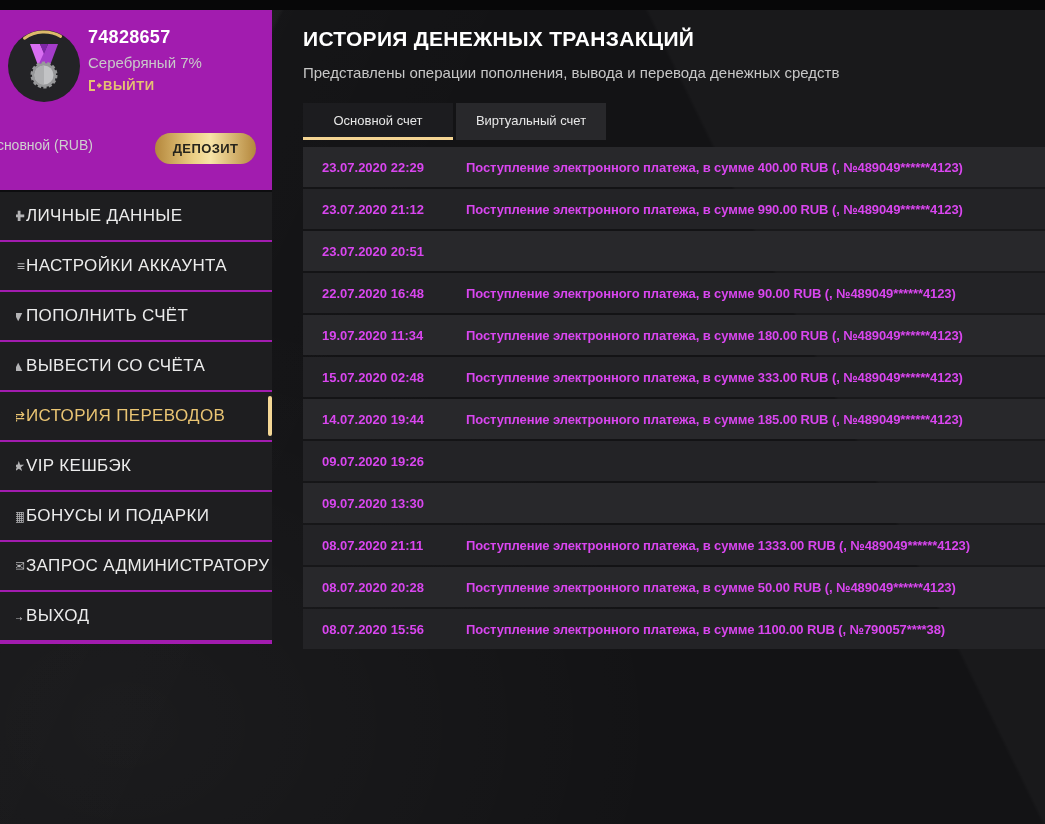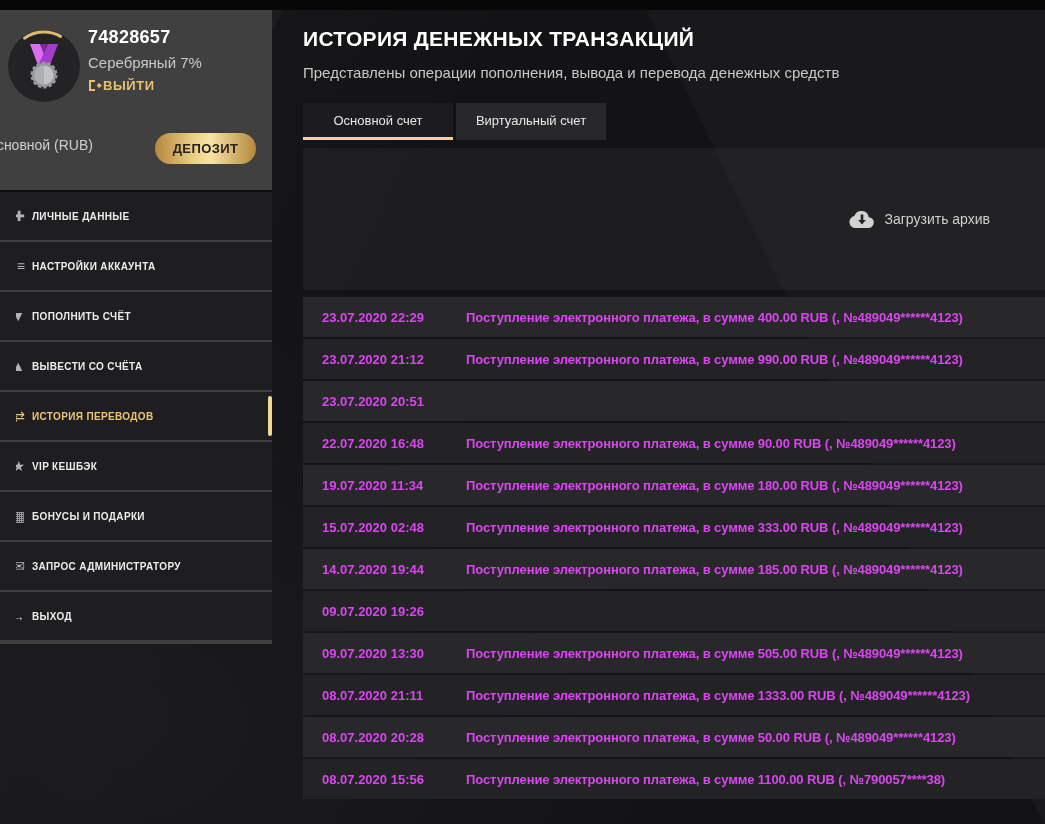--- a/index.html
+++ b/index.html
@@ -17,21 +17,21 @@
       linear-gradient(64deg,  transparent 72%, rgba(255,255,255,.028) 72.3%, rgba(255,255,255,.028) 100%),
       linear-gradient(296deg, transparent 80%, rgba(255,255,255,.030) 80.3%),
       linear-gradient(115deg, rgba(255,255,255,.022) 0%, transparent 38%),
       radial-gradient(ellipse at 12% 88%, rgba(255,255,255,.035), transparent 42%);
   }
   .top-strip { position:absolute; left:0; top:0; width:1045px; height:10px; background:#070708; z-index:3; }
 
   
   .sidebar {
     position:absolute; left:0; top:10px; width:272px; height:634px;
-    background:#404040; z-index:2; overflow:hidden;
+    background:#a21caf; z-index:2; overflow:hidden;
   }
   .profile { position:relative; height:180px; }
   .avatar {
     position:absolute; left:8px; top:20px; width:72px; height:72px;
     border-radius:50%; background:#232326;
   }
   .avatar svg { display:block; }
   .uid   { position:absolute; left:88px; top:17px;  font-size:18px; font-weight:bold; letter-spacing:.3px; }
   .level { position:absolute; left:88px; top:44px;  font-size:15px; color:#c9c9c9;text-align:center; }
   .logout{ position:absolute; left:88px; top:68px;  font-size:13px; font-weight:bold; letter-spacing:.6px;
@@ -43,21 +43,21 @@
     background:linear-gradient(90deg,#b4873c 0%,#eccf85 38%,#f7e3a6 55%,#b4873c 100%);
     color:#26241c; font-family:"Liberation Sans",sans-serif; font-size:13px; font-weight:bold; letter-spacing:.4px;
   }
   .menu { display:block; border-top:2px solid #0d0d0f; }
   .mi {
     position:relative; height:48px; margin-bottom:2px; background:#1e1e20;
     display:flex; align-items:center; padding-left:16px; cursor:pointer;
   }
   .mi-icon { position:relative; width:10px; height:18px; overflow:hidden; flex:0 0 10px; }
   .mi-icon .gl { position:absolute; right:1px; top:0; font-size:14px; line-height:18px; color:#b3b3b5; }
-  .mi-label { font-size:10px; font-weight:bold; letter-spacing:.35px; color:#ececec; margin-left:6px; white-space:nowrap; }
+  .mi-label { font-size:17px; font-weight:normal; letter-spacing:.35px; color:#ececec; white-space:nowrap; }
   .mi.active .mi-label, .mi.active .gl { color:#eac573; }
   .mi.active::after {
     content:""; position:absolute; right:0; top:4px; bottom:4px; width:4px;
     background:#f4d795; border-radius:2px;
   }
 
   
   .main { position:absolute; left:303px; top:10px; width:742px; z-index:2; }
   .page-title { margin-top:17px; font-size:21px; font-weight:bold; letter-spacing:.3px; }
   .page-subtitle { margin-top:13px; font-size:15px; color:#c7c7c7; }
@@ -183,32 +183,20 @@
   <div class="tabbar">
 
   <div class="tab active">
         <span>Основной счет</span>
       </div>
       <div class="tab">
         <span>Виртуальный счет</span>
       </div>
     </div>
 
-  <div class="panel">
-    <div class="download">
-      <svg width="26" height="20" viewBox="0 0 26 20">
-        <path d="M6.5 19 a6 6 0 0 1 -1.2 -11.9 A7.5 7.5 0 0 1 19.8 8.2 a5.4 5.4 0 0 1 -0.9 10.8 z" fill="#d2d2d2"></path>
-        <g fill="#232326">
-          <rect x="11.7" y="5.5" width="2.6" height="6"></rect>
-          <polygon points="9.2,11 16.8,11 13,15.5"></polygon>
-        </g>
-      </svg>
-      <span class="download-label">Загрузить архив</span>
-    </div>
-  </div>
 
   <div class="rows">
 
   <div class="row">
         <span class="cell date">23.07.2020 22:29</span>
         <span class="cell desc">Поступление электронного платежа, в сумме 400.00 RUB (, №489049******4123)</span>
       </div>
       <div class="row">
         <span class="cell date">23.07.2020 21:12</span>
         <span class="cell desc">Поступление электронного платежа, в сумме 990.00 RUB (, №489049******4123)</span>
@@ -230,21 +218,20 @@
       </div>
       <div class="row">
         <span class="cell date">14.07.2020 19:44</span>
         <span class="cell desc">Поступление электронного платежа, в сумме 185.00 RUB (, №489049******4123)</span>
       </div>
       <div class="row">
         <span class="cell date">09.07.2020 19:26</span>
       </div>
       <div class="row">
         <span class="cell date">09.07.2020 13:30</span>
-        <span class="cell desc">Поступление электронного платежа, в сумме 505.00 RUB (, №489049******4123)</span>
       </div>
       <div class="row">
         <span class="cell date">08.07.2020 21:11</span>
         <span class="cell desc">Поступление электронного платежа, в сумме 1333.00 RUB (, №489049******4123)</span>
       </div>
       <div class="row">
         <span class="cell date">08.07.2020 20:28</span>
         <span class="cell desc">Поступление электронного платежа, в сумме 50.00 RUB (, №489049******4123)</span>
       </div>
       <div class="row">

